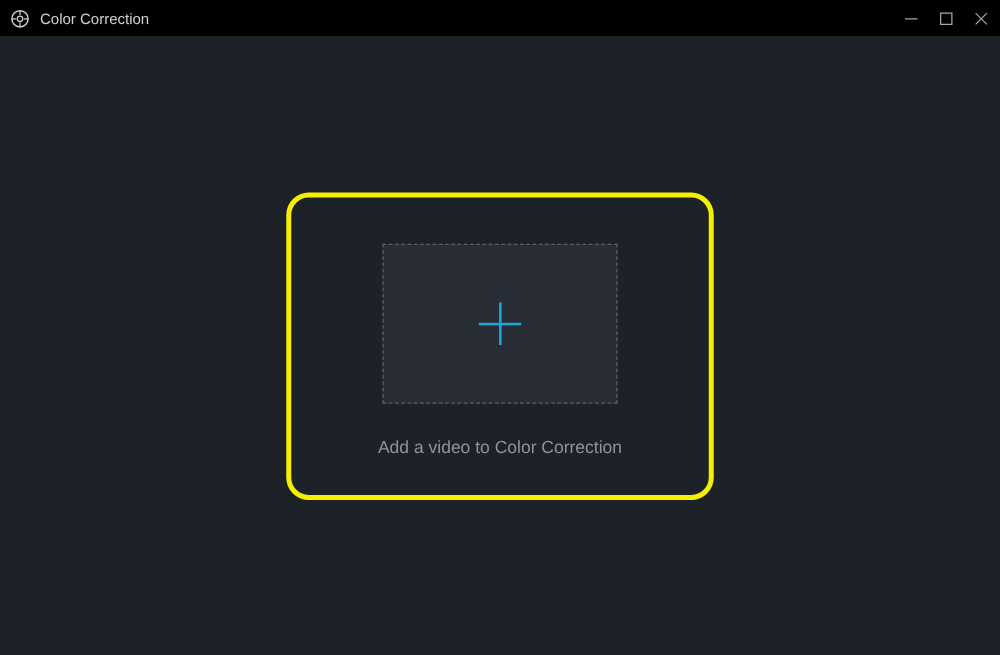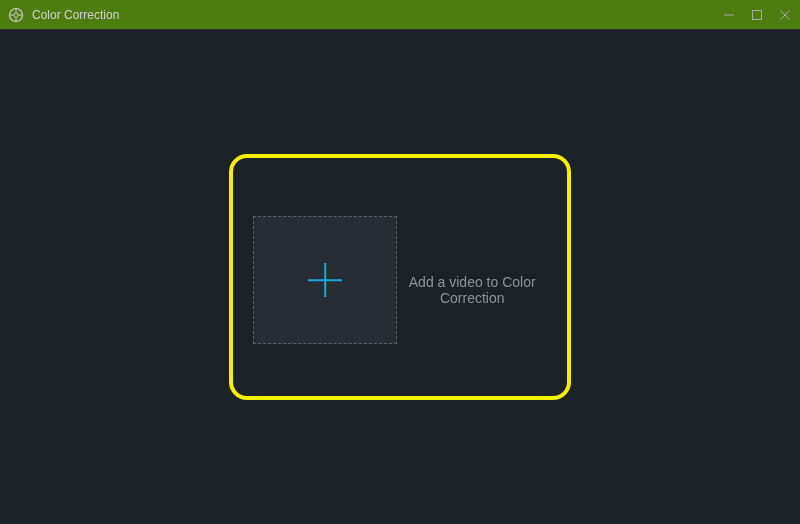--- a/index.html
+++ b/index.html
@@ -6,21 +6,21 @@
     body {
       width: 800px;
       height: 524px;
       background: #1d2128;
       font-family: "Segoe UI", Arial, sans-serif;
       overflow: hidden;
       position: relative;
     }
     .titlebar {
       height: 30px;
-      background: #4d7c0f;
+      background: #000000;
       display: flex;
       align-items: center;
       padding: 0 8px;
       border-bottom: 1px solid #2a2e36;
     }
     .app-icon {
       width: 16px;
       height: 16px;
       margin-right: 8px;
       display: flex;
@@ -55,21 +55,21 @@
       display: flex;
       align-items: center;
       justify-content: center;
     }
     .highlight-box {
       width: 342px;
       height: 246px;
       border: 4px solid #f5ef00;
       border-radius: 18px;
       display: flex;
-      flex-direction: row;
+      flex-direction: column;
       align-items: center;
       justify-content: center;
       padding: 20px;
       position: relative;
     }
     .dropzone {
       width: 188px;
       height: 128px;
       border: 1px dashed #5a5f68;
       background: #282d35;

